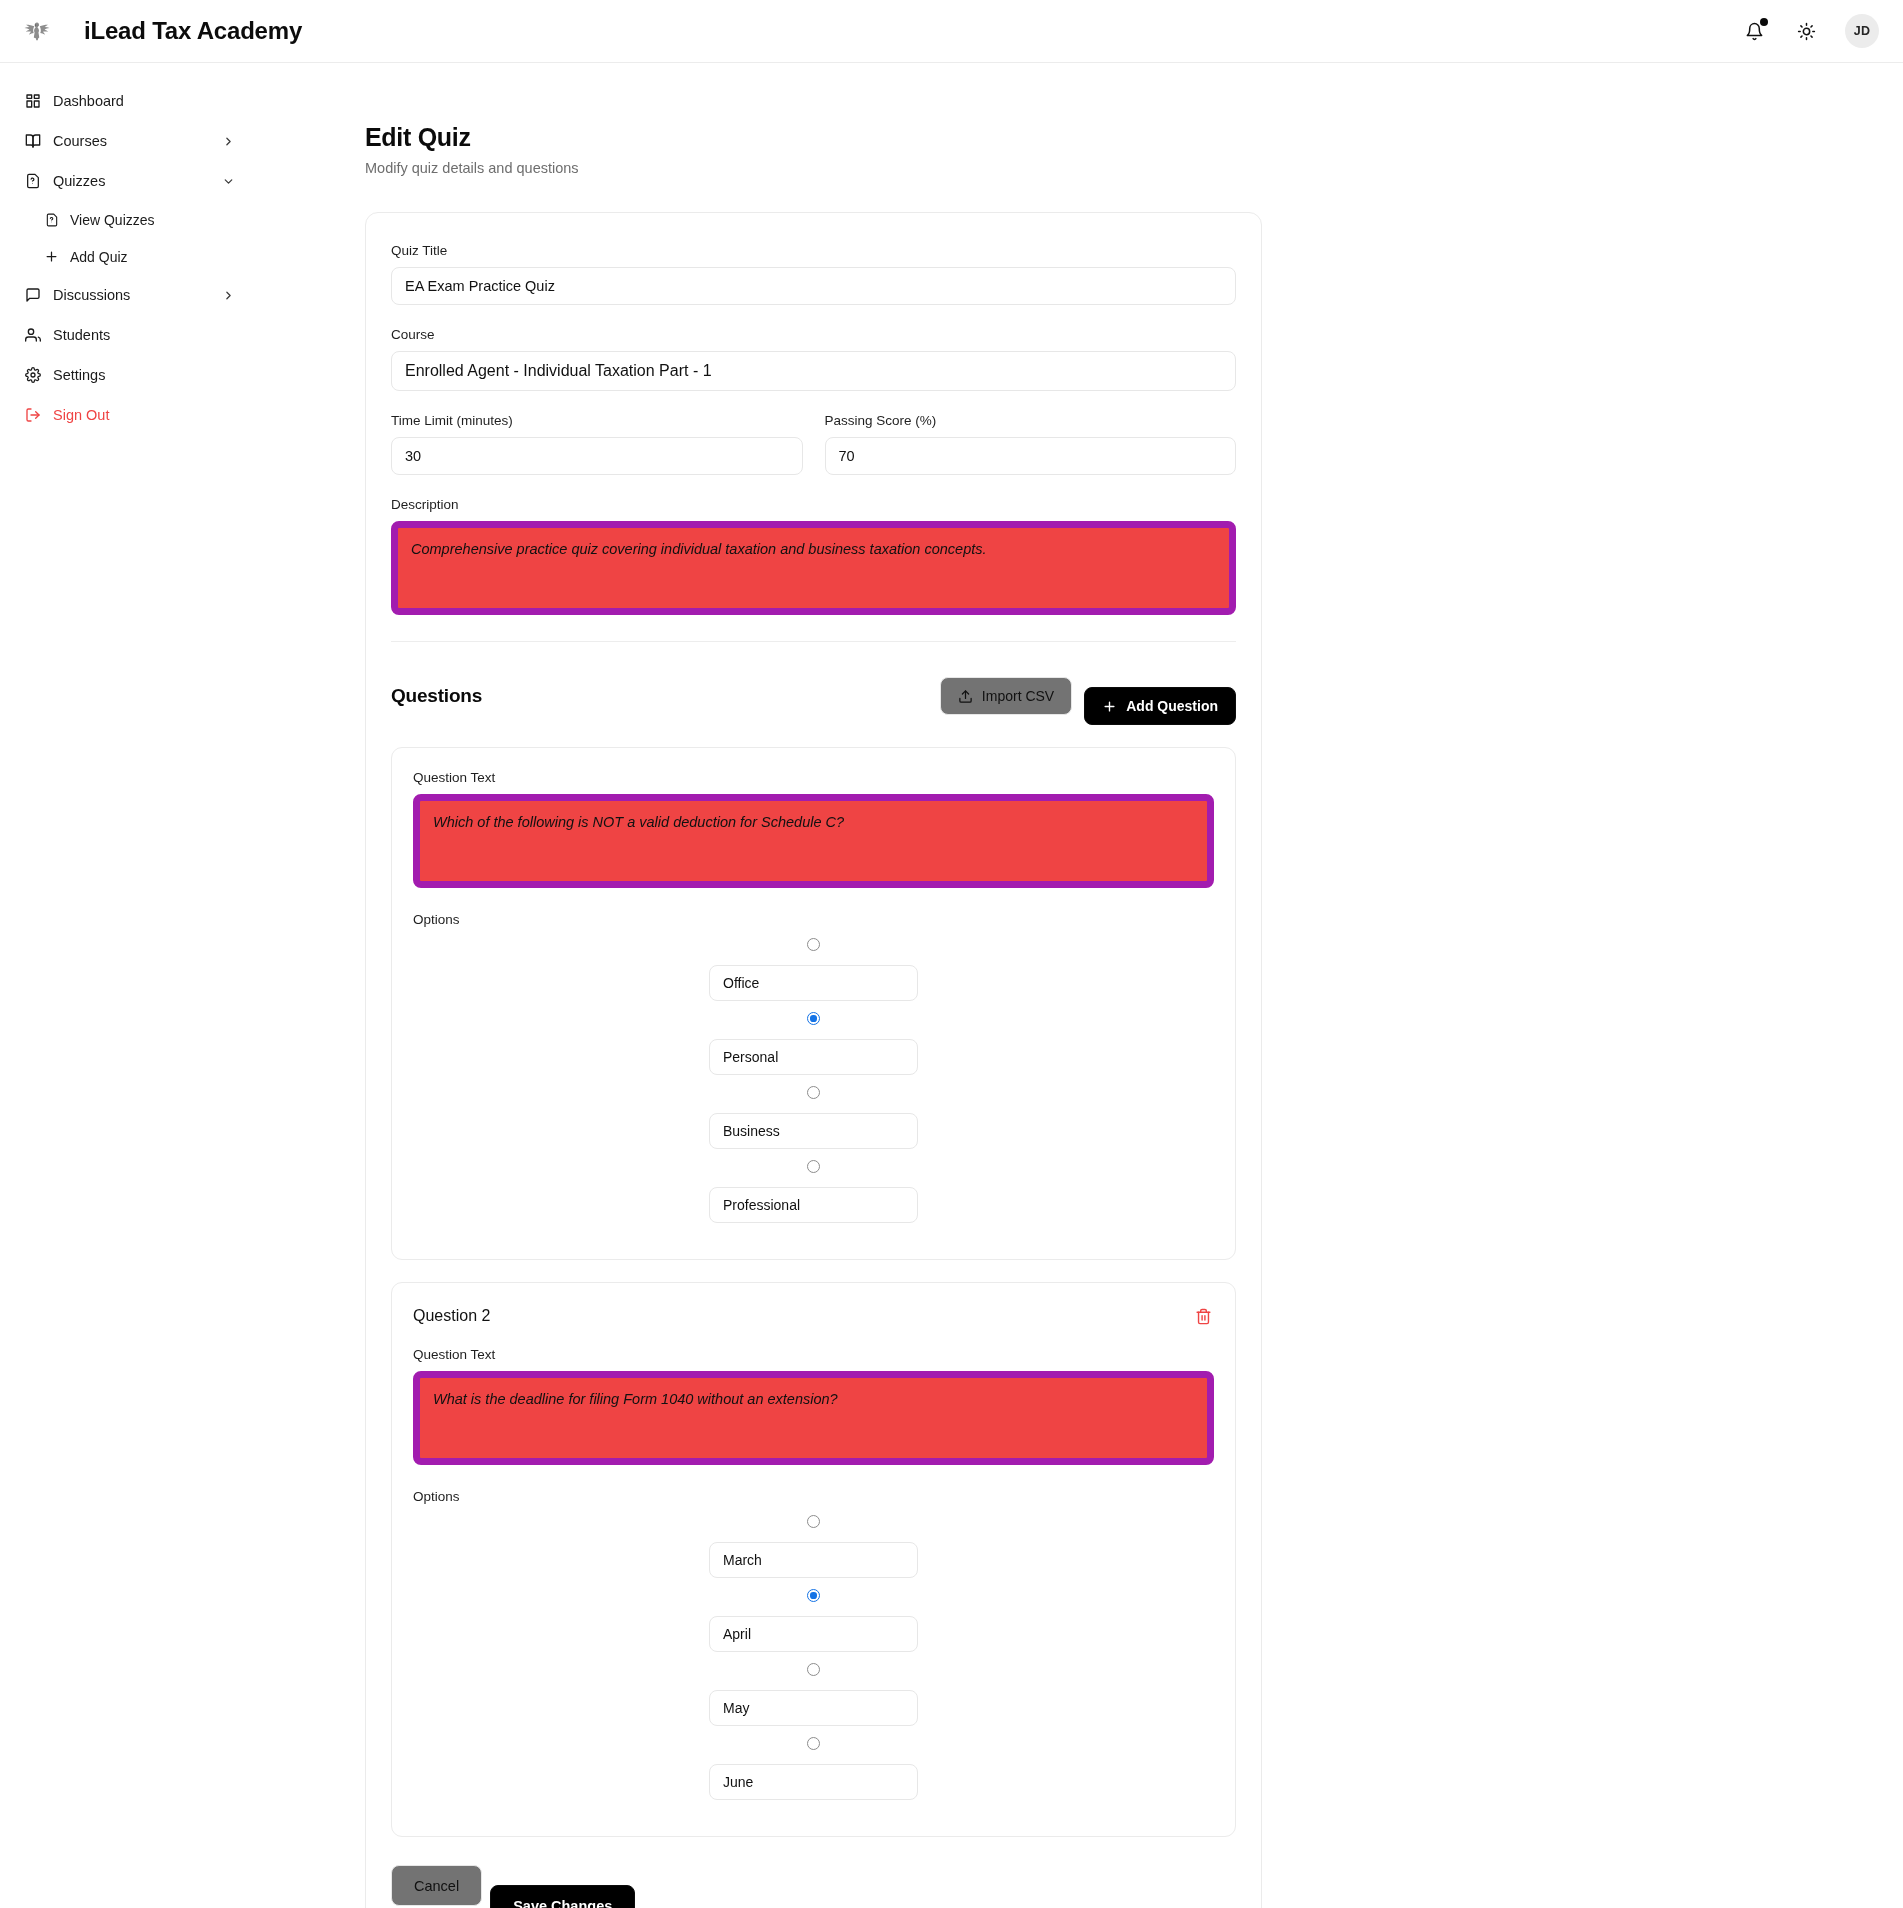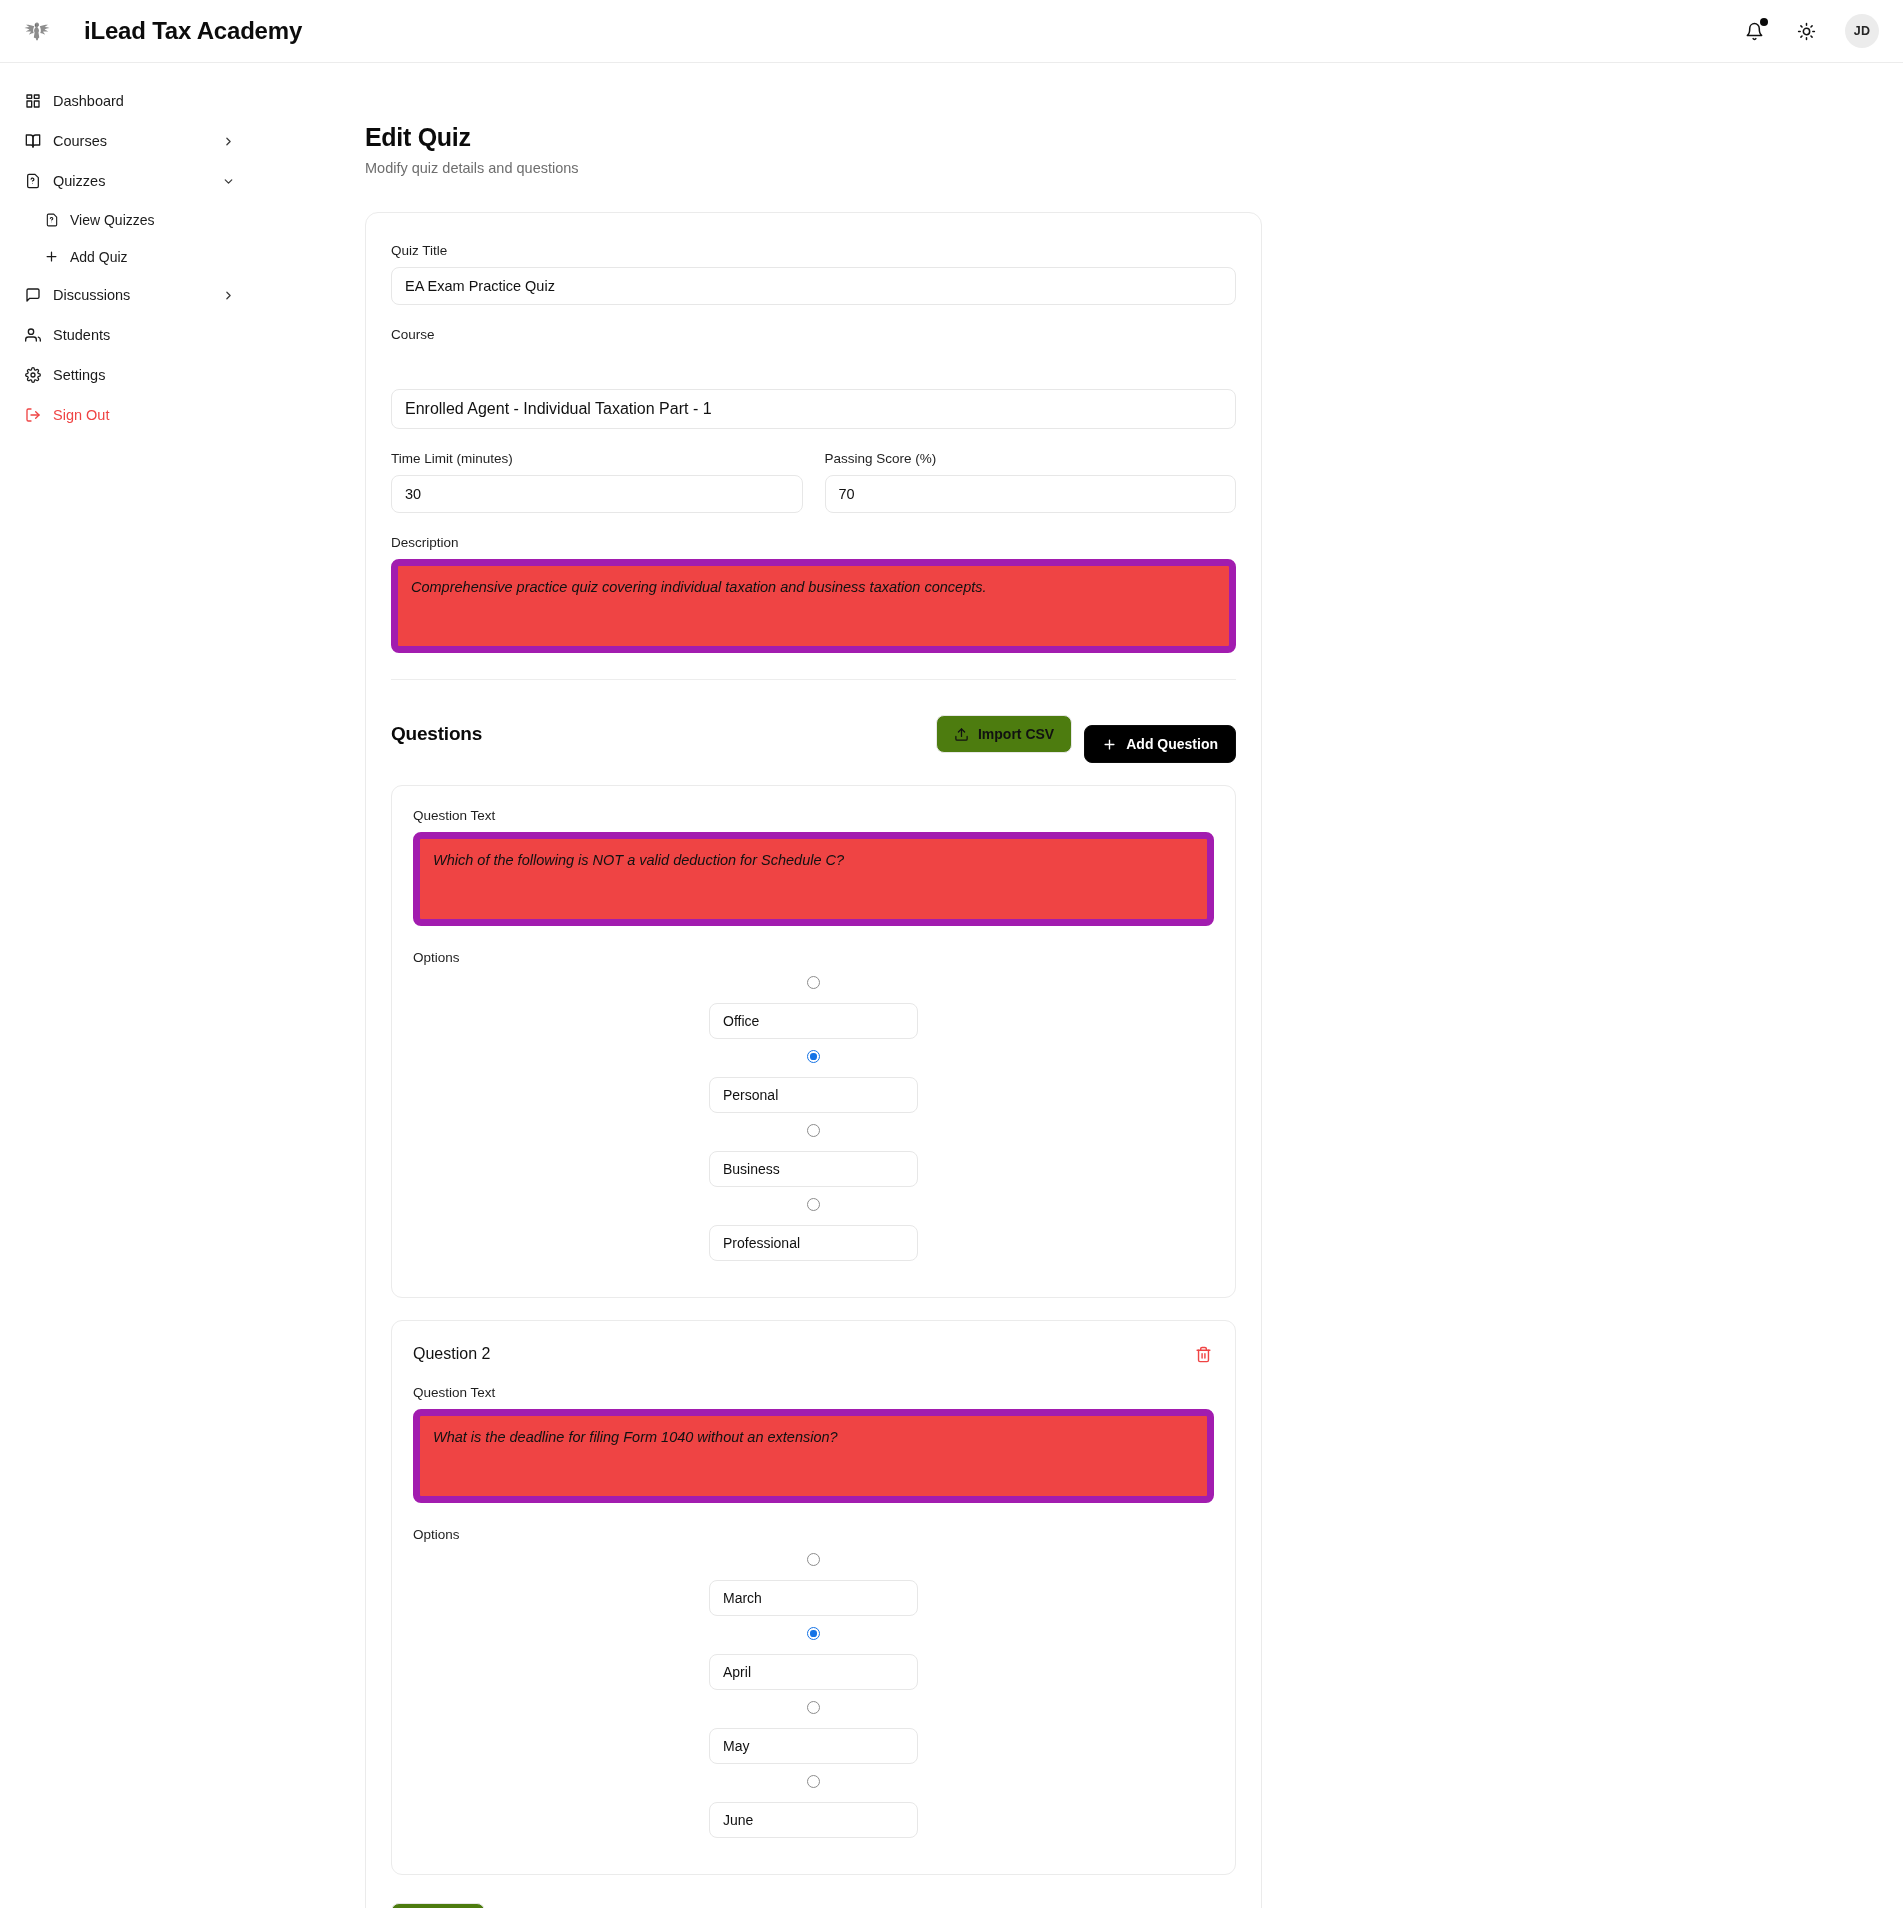--- a/index.html
+++ b/index.html
@@ -137,21 +137,21 @@
     height: 38px;
     border: 1px solid #e7e7e7;
     border-radius: 8px;
     padding: 0 13px;
     font-size: 14.5px;
     font-family: inherit;
     color: #111;
     background: #fff;
     outline: none;
   }
-  .input.big { font-size: 16px; height: 40px; margin-top: 38px; }
+  .input.big { font-size: 16px; height: 40px; }
   .textarea {
     width: 100%;
     height: 94px;
     border: 7px solid #a21caf;
     border-radius: 8px;
     padding: 11px 13px;
     font-size: 14.5px;
     font-family: inherit;
     color: #111;
     background: #ef4444;
@@ -184,24 +184,24 @@
   .btn {
     display: inline-flex;
     align-items: center;
     justify-content: center;
     gap: 9px;
     height: 38px;
     padding: 0 17px;
     border-radius: 8px;
     font-size: 14px;
     font-family: inherit;
-    font-weight: 700;
+    font-weight: 400;
     cursor: pointer;
     border: 1px solid #e7e7e7;
-    background: #4d7c0f;
+    background: #737373;
     color: #111;
     white-space: nowrap;
   }
   .btn-dark {
     background: #000000;
     color: #fff;
     border-color: #0c0c0c;
     font-weight: 600;
     margin-top: 20px;
   }

